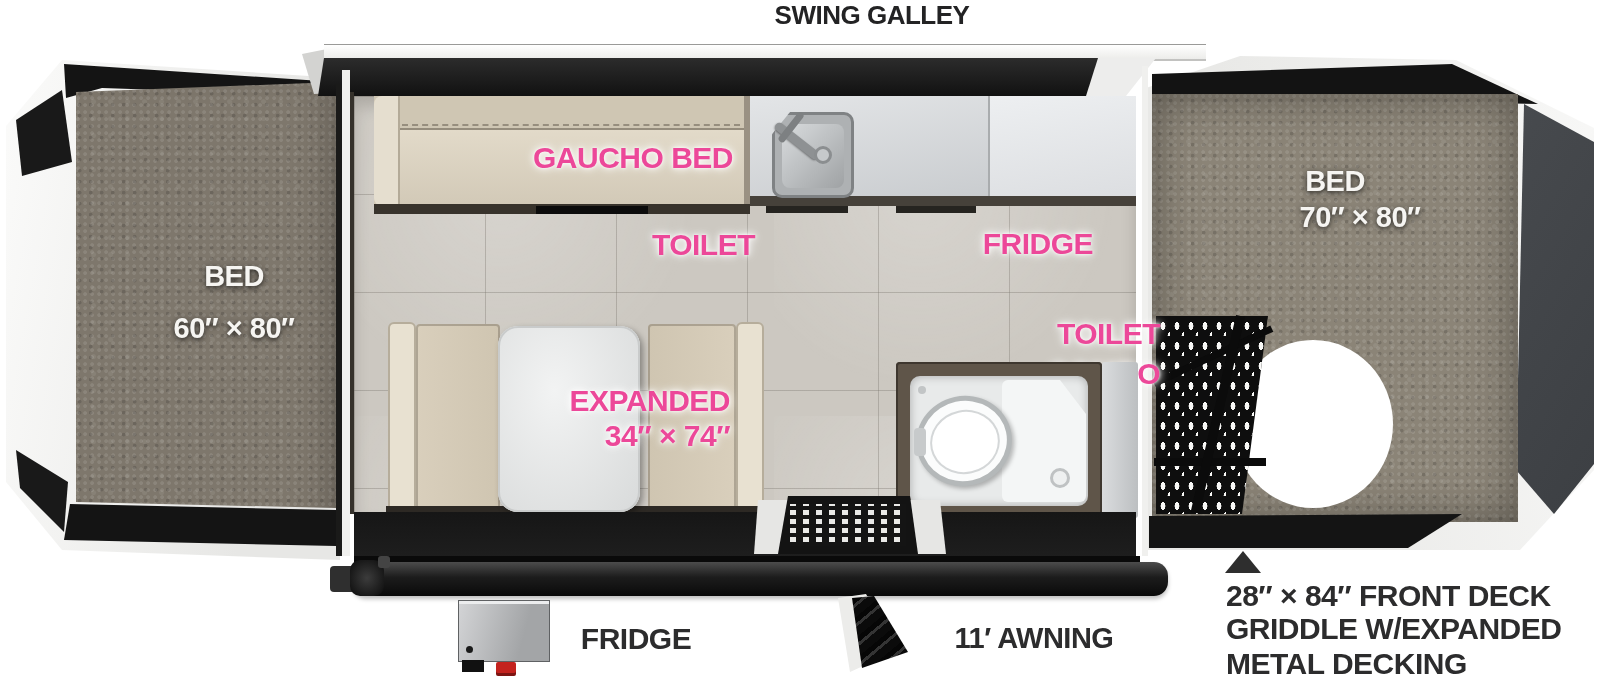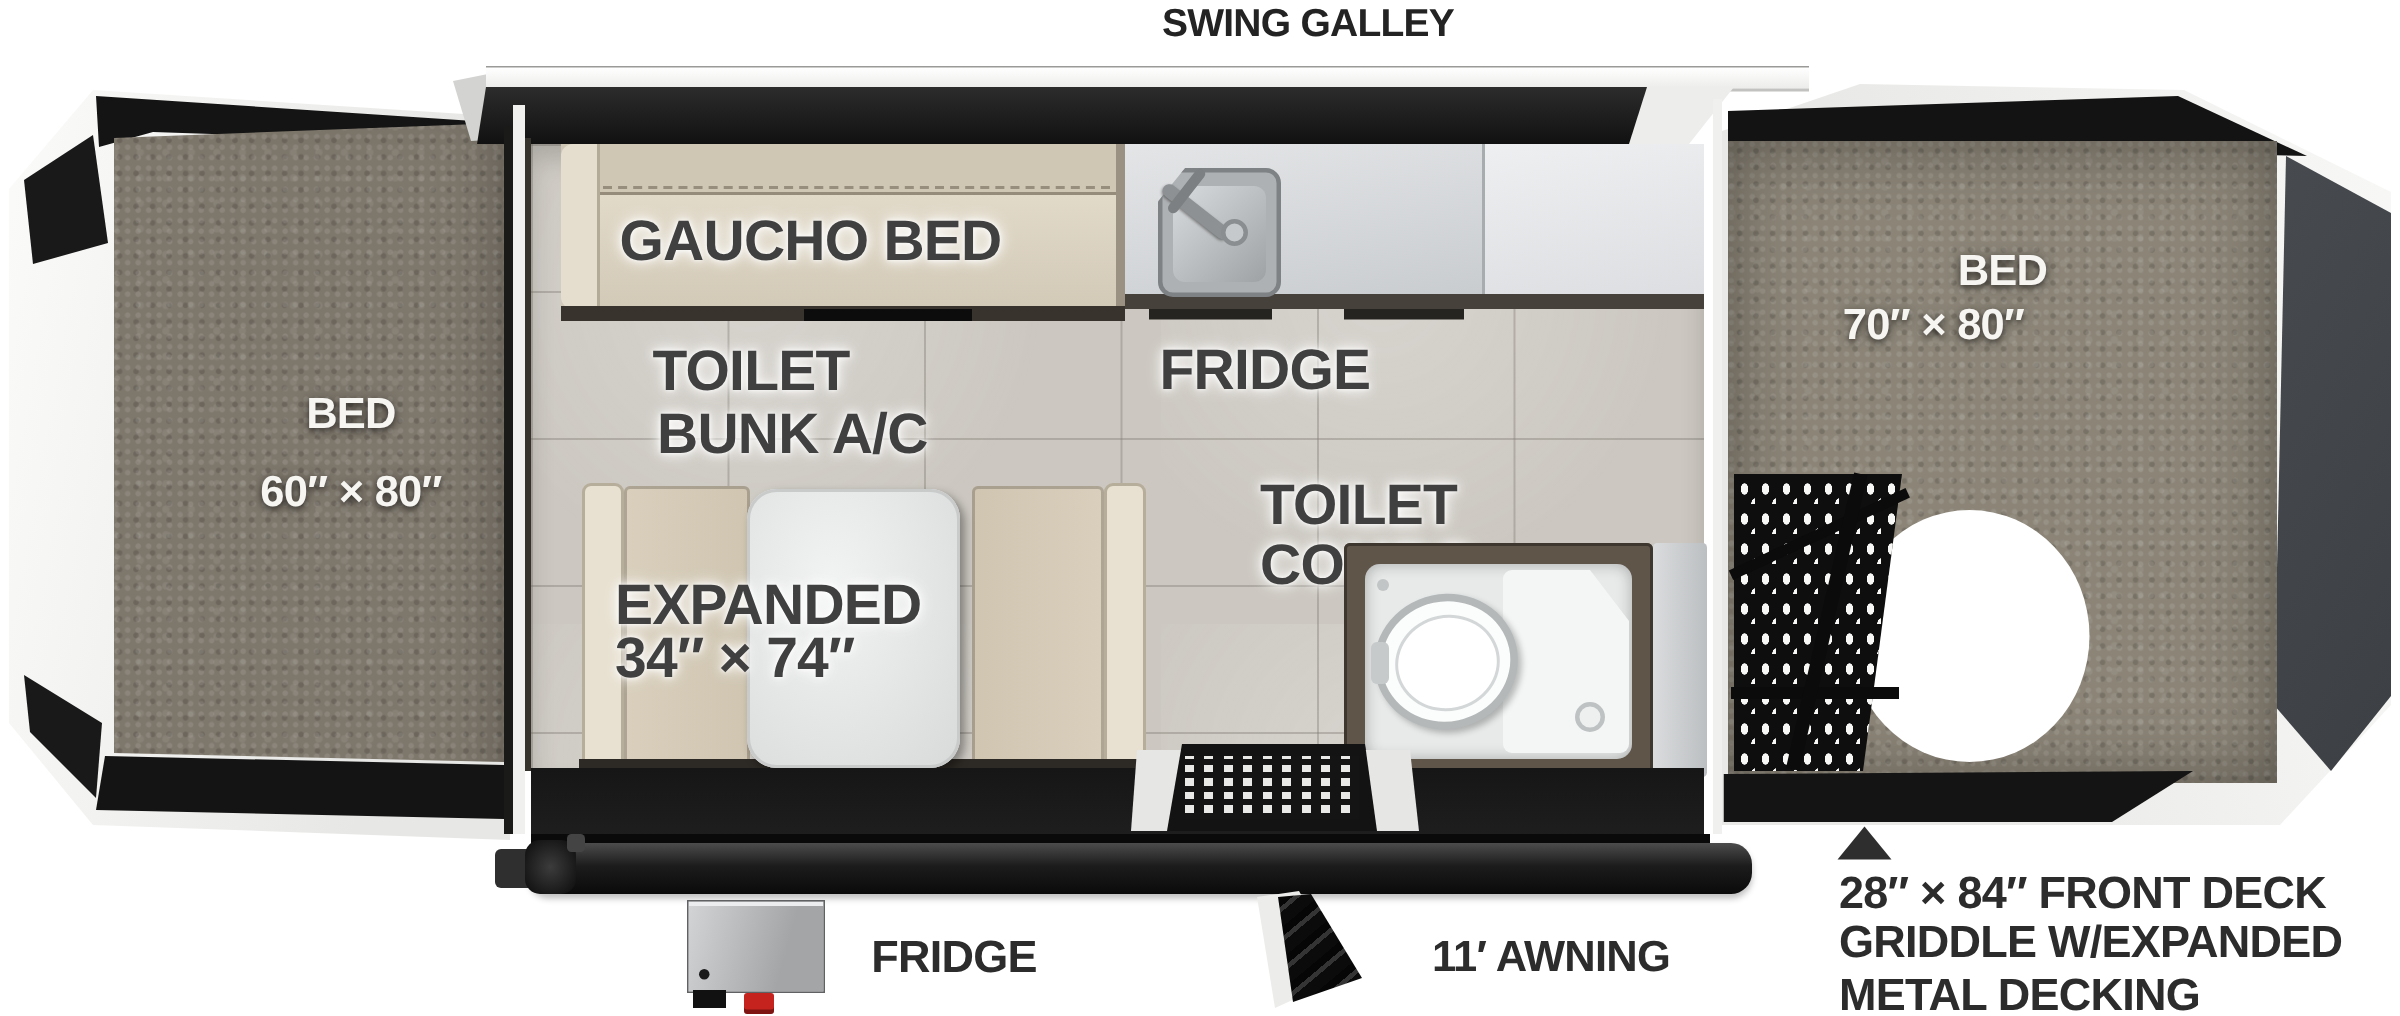--- a/index.html
+++ b/index.html
@@ -1,22 +1,22 @@
 <!DOCTYPE html>
 <html><head>
 <meta charset="utf-8">
 <style>
   html,body{margin:0;padding:0;background:#fff;}
   #canvas{position:relative;width:1600px;height:677px;background:#fff;overflow:hidden;
           font-family:"Liberation Sans",sans-serif;}
   #canvas *{position:absolute;box-sizing:border-box;}
 
   
-  .lbl{font-weight:bold;color:#404040;font-size:38px;letter-spacing:-0.5px;white-space:nowrap;
-       text-align:left;width:320px;line-height:1.05;
+  .lbl{font-weight:bold;color:#ec4899;font-size:30px;letter-spacing:-0.5px;white-space:nowrap;
+       text-align:right;width:320px;line-height:1.05;
        text-shadow:0 0 7px rgba(255,255,255,.95),0 0 3px rgba(255,255,255,.9),0 0 12px rgba(255,255,255,.8);}
   .lbl-white{font-weight:bold;color:#f6f5f2;font-size:29px;letter-spacing:-0.5px;white-space:nowrap;
        text-align:center;width:320px;text-shadow:0 2px 4px rgba(0,0,0,.55),0 0 10px rgba(0,0,0,.25);}
   .lbl-note{font-weight:bold;color:#2c2c2d;font-size:30px;letter-spacing:-0.5px;white-space:nowrap;}
   .title{left:672px;top:0;width:400px;text-align:center;font-weight:bold;font-size:26px;
          color:#232324;letter-spacing:-0.5px;}
 
   
   .fabric{background-color:#7e776c;
     background-image:
@@ -194,21 +194,21 @@
     <div class="rb-side"></div>
     <div class="rb-mat fabric fabric-r"></div>
     <div class="rb-hole"></div>
     <div class="rb-mesh mesh"></div>
     <div class="rb-brace1"></div>
     <div class="rb-brace2"></div>
     <div class="rb-brace3"></div>
     <div class="rb-bot"></div>
   </div>
   <div class="lbl-white" style="left:1175px;top:165px;">BED</div>
-  <div class="lbl-white" style="left:1129px;top:201px;">70″ × 80″</div>
+  <div class="lbl-white" style="left:1200px;top:201px;">70″ × 80″</div>
 
   <div class="railcapL"></div>
   <div class="rail"></div>
   <div class="bar"></div>
   <div class="barcapR"></div>
   <div class="bedline-l"></div>
   <div class="rail-l"></div>
   <div class="rail-r"></div>
   <div class="floor tiles"></div>
   <div class="wall-l"></div>
@@ -227,21 +227,20 @@
   <div class="cnt-base"></div>
   <div class="cnt-vent1"></div>
   <div class="cnt-vent2"></div>
   <div class="sink"></div>
   <div class="sink-in"></div>
   <div class="faucet-bar"></div>
   <div class="faucet-cross"></div>
   <div class="drain"></div>
 
   <div class="lbl" style="left:435px;top:229px;">TOILET</div>
-  <div class="lbl" style="left:438px;top:271px;">BUNK A/C</div>
   <div class="lbl" style="left:773px;top:228px;">FRIDGE</div>
   <div class="lbl" style="left:840px;top:318px;">TOILET</div>
   <div class="lbl" style="left:840px;top:358px;">COMBO</div>
 
   <div class="bnl-back"></div>
   <div class="bnl-seat"></div>
   <div class="bnr-seat"></div>
   <div class="bnr-back"></div>
   <div class="din-base"></div>
   <div class="tbl"></div>

